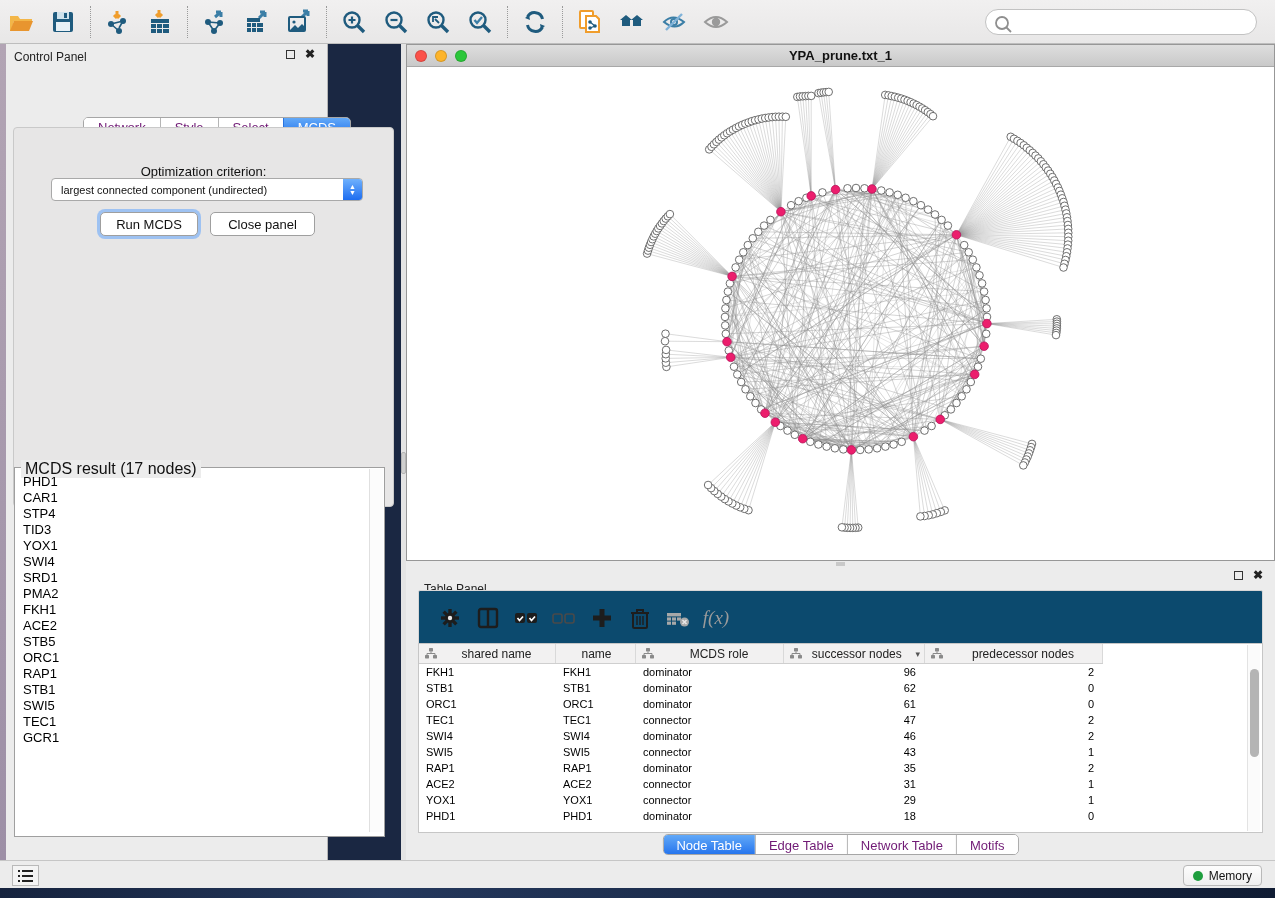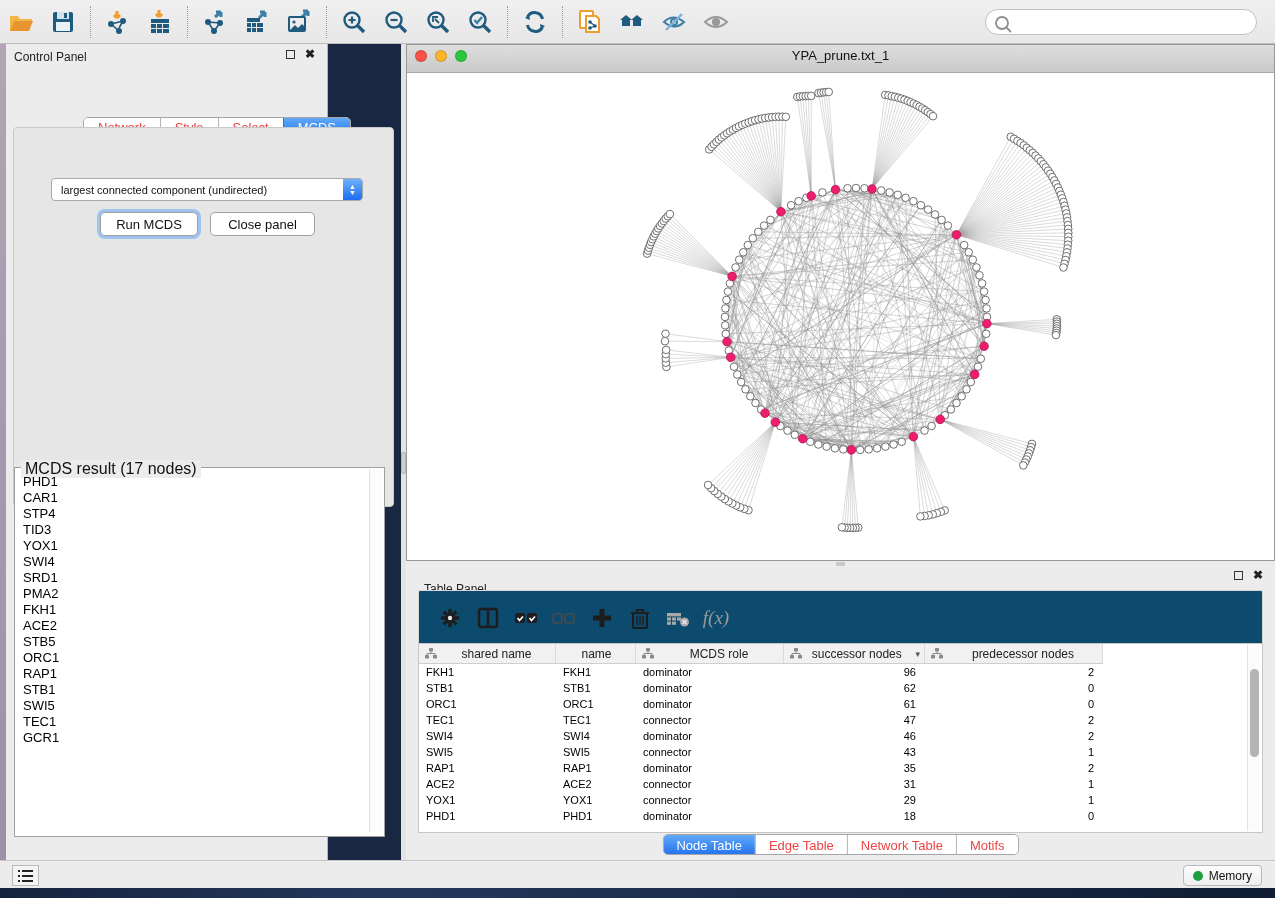--- a/index.html
+++ b/index.html
@@ -32,21 +32,21 @@
     background:#ececec; border-right:1px solid #b5b5b5; }
   .panel-title { font-size:12px; color:#222; }
   #cp-title { position:absolute; left:8px; top:6px; }
   .panel-wctl { position:absolute; display:flex; gap:10px; align-items:center; }
   #cp-wctl { right:12px; top:5px; }
   .float-box { width:9px; height:9px; border:1.5px solid #333; display:inline-block; }
   .close-x { font-size:12px; font-weight:bold; color:#222; line-height:10px; }
 
   .seg-tabs { display:flex; border:1px solid #a6a6a6; border-radius:5px;
     background:#fff; overflow:hidden; height:21px; }
-  .seg-tab { font-size:13px; color:#ef4444; display:flex; align-items:center;
+  .seg-tab { font-size:13px; color:#701a75; display:flex; align-items:center;
     justify-content:center; border-left:1px solid #b5b5b5; background:#fff; }
   .seg-tab:first-child { border-left:none; }
   .seg-tab.sel { background:linear-gradient(180deg,#62a9f8,#2070ec);
     color:#fff; border-left-color:#2a74e0; }
   #cp-tabs { position:absolute; left:77px; top:73px; }
   #cp-tabs .seg-tab { padding:0 14px; }
 
   #cp-inner { position:absolute; left:7px; top:83px; width:381px; height:380px;
     background:#e7e6e6; border:1px solid #c9c9c9; border-radius:4px; }
   #opt-label { position:absolute; left:0; top:36px; width:100%;
@@ -72,23 +72,23 @@
     padding:0 4px; font-size:16px; color:#111;text-align:center; }
   #mcds-list { position:absolute; left:1px; top:6px; width:354px; height:358px;
     overflow:hidden; }
   #mcds-list div { font-size:13px; color:#000; line-height:16px; padding-left:7px; }
   #mcds-scroll { position:absolute; right:1px; top:1px; width:14px; height:363px;
     background:#fcfcfc; border-left:1px solid #e0e0e0; }
 
   
   #net-window { left:406px; top:44px; width:869px; height:517px;
     background:#fff; border:1px solid #979797; }
-  #net-titlebar { position:absolute; left:0; top:0; width:100%; height:28px;
+  #net-titlebar { position:absolute; left:0; top:0; width:100%; height:22px;
     background:linear-gradient(180deg,#dedede,#c9c9c9);
-    border-bottom:1px solid #a8a8a8; }
+    border-bottom:1px solid #a8a8a8;font-weight:bold; }
   .tl { position:absolute; top:5px; width:12px; height:12px; border-radius:50%; }
   #net-title { position:absolute; width:100%; text-align:center; top:3px;
     font-size:13px; color:#111; }
   #net-canvas { position:absolute; left:0; top:21px; }
 
   
   #v-split { left:401px; top:44px; width:5px; height:816px; background:#e4e4e4; }
   #v-grip { position:absolute; left:0; top:408px; width:5px; height:22px;
     background:#cfcfcf; border:1px solid #b5b5b5; border-radius:2px; }
   #h-split { left:406px; top:561px; width:869px; height:5px; background:#ececec; }
@@ -298,20 +298,21 @@
       <span class="float-box"></span>
       <span class="close-x">✖</span>
     </div>
     <div id="cp-tabs" class="seg-tabs">
         <div class="seg-tab">Network</div>
         <div class="seg-tab">Style</div>
         <div class="seg-tab">Select</div>
         <div class="seg-tab sel">MCDS</div>
       </div>
     <div id="cp-inner">
+      <div id="opt-label">Optimization criterion:</div>
       <div id="opt-select">
         <span class="val">largest connected component (undirected)</span>
         <span id="opt-stepper">
           <span>▲</span>
             <span>▼</span>
         </span>
       </div>
       <button id="run-btn" class="cp-btn">Run MCDS</button>
       <button id="closepanel-btn" class="cp-btn">Close panel</button>
     </div>

